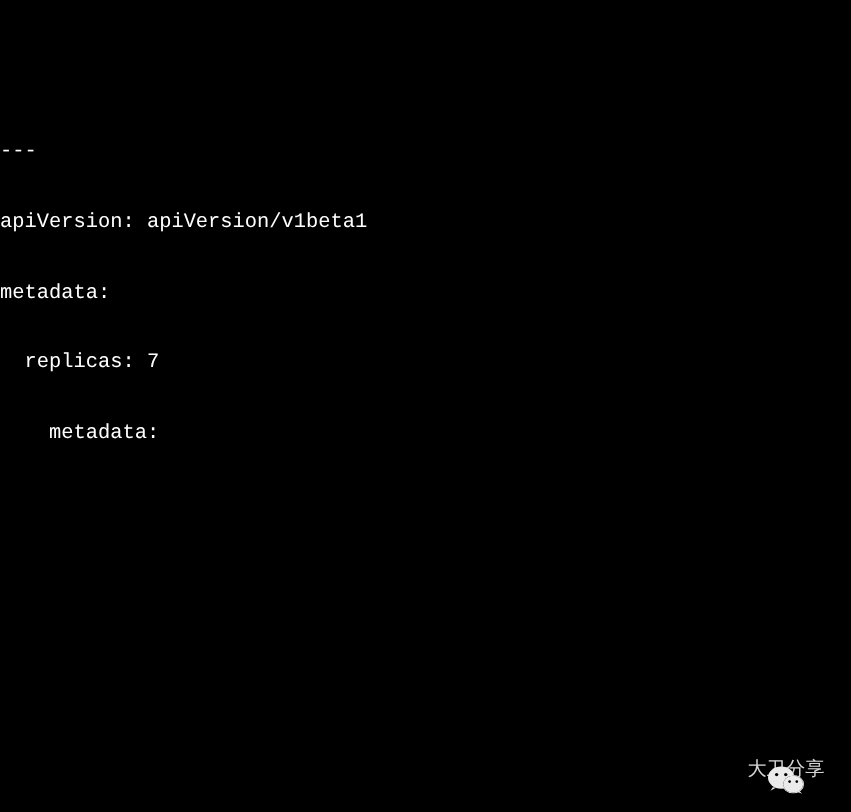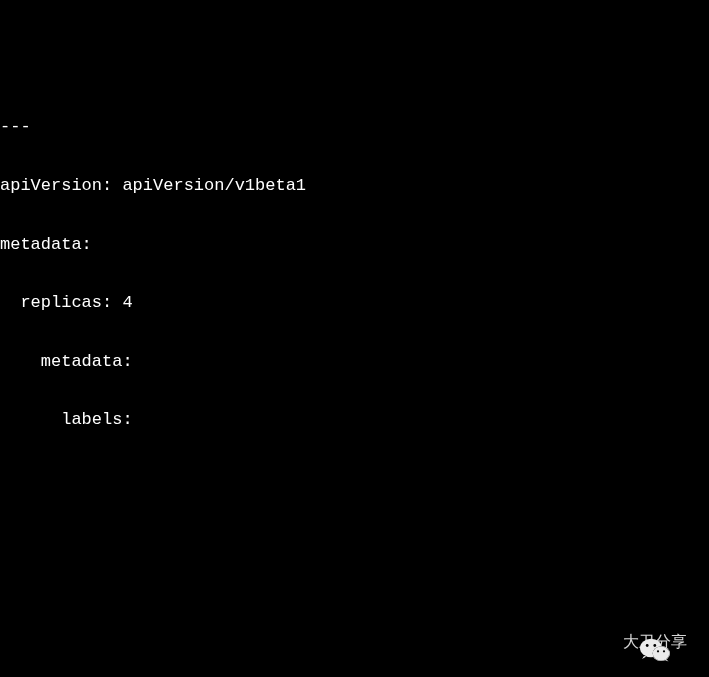--- a/index.html
+++ b/index.html
@@ -50,23 +50,22 @@
   </style>
 </head>
 <body>
 
 
 
 <div class="terminal">
   <span class="line">---</span>
   <span class="line">apiVersion: apiVersion/v1beta1</span>
   <span class="line">metadata:</span>
-  <span class="line">  replicas: 4</span>
+  <span class="line">  replicas: 7</span>
   <span class="line">    metadata:</span>
-  <span class="line">      labels:</span>
   
   
   
   
   
   
   
   
   
   

